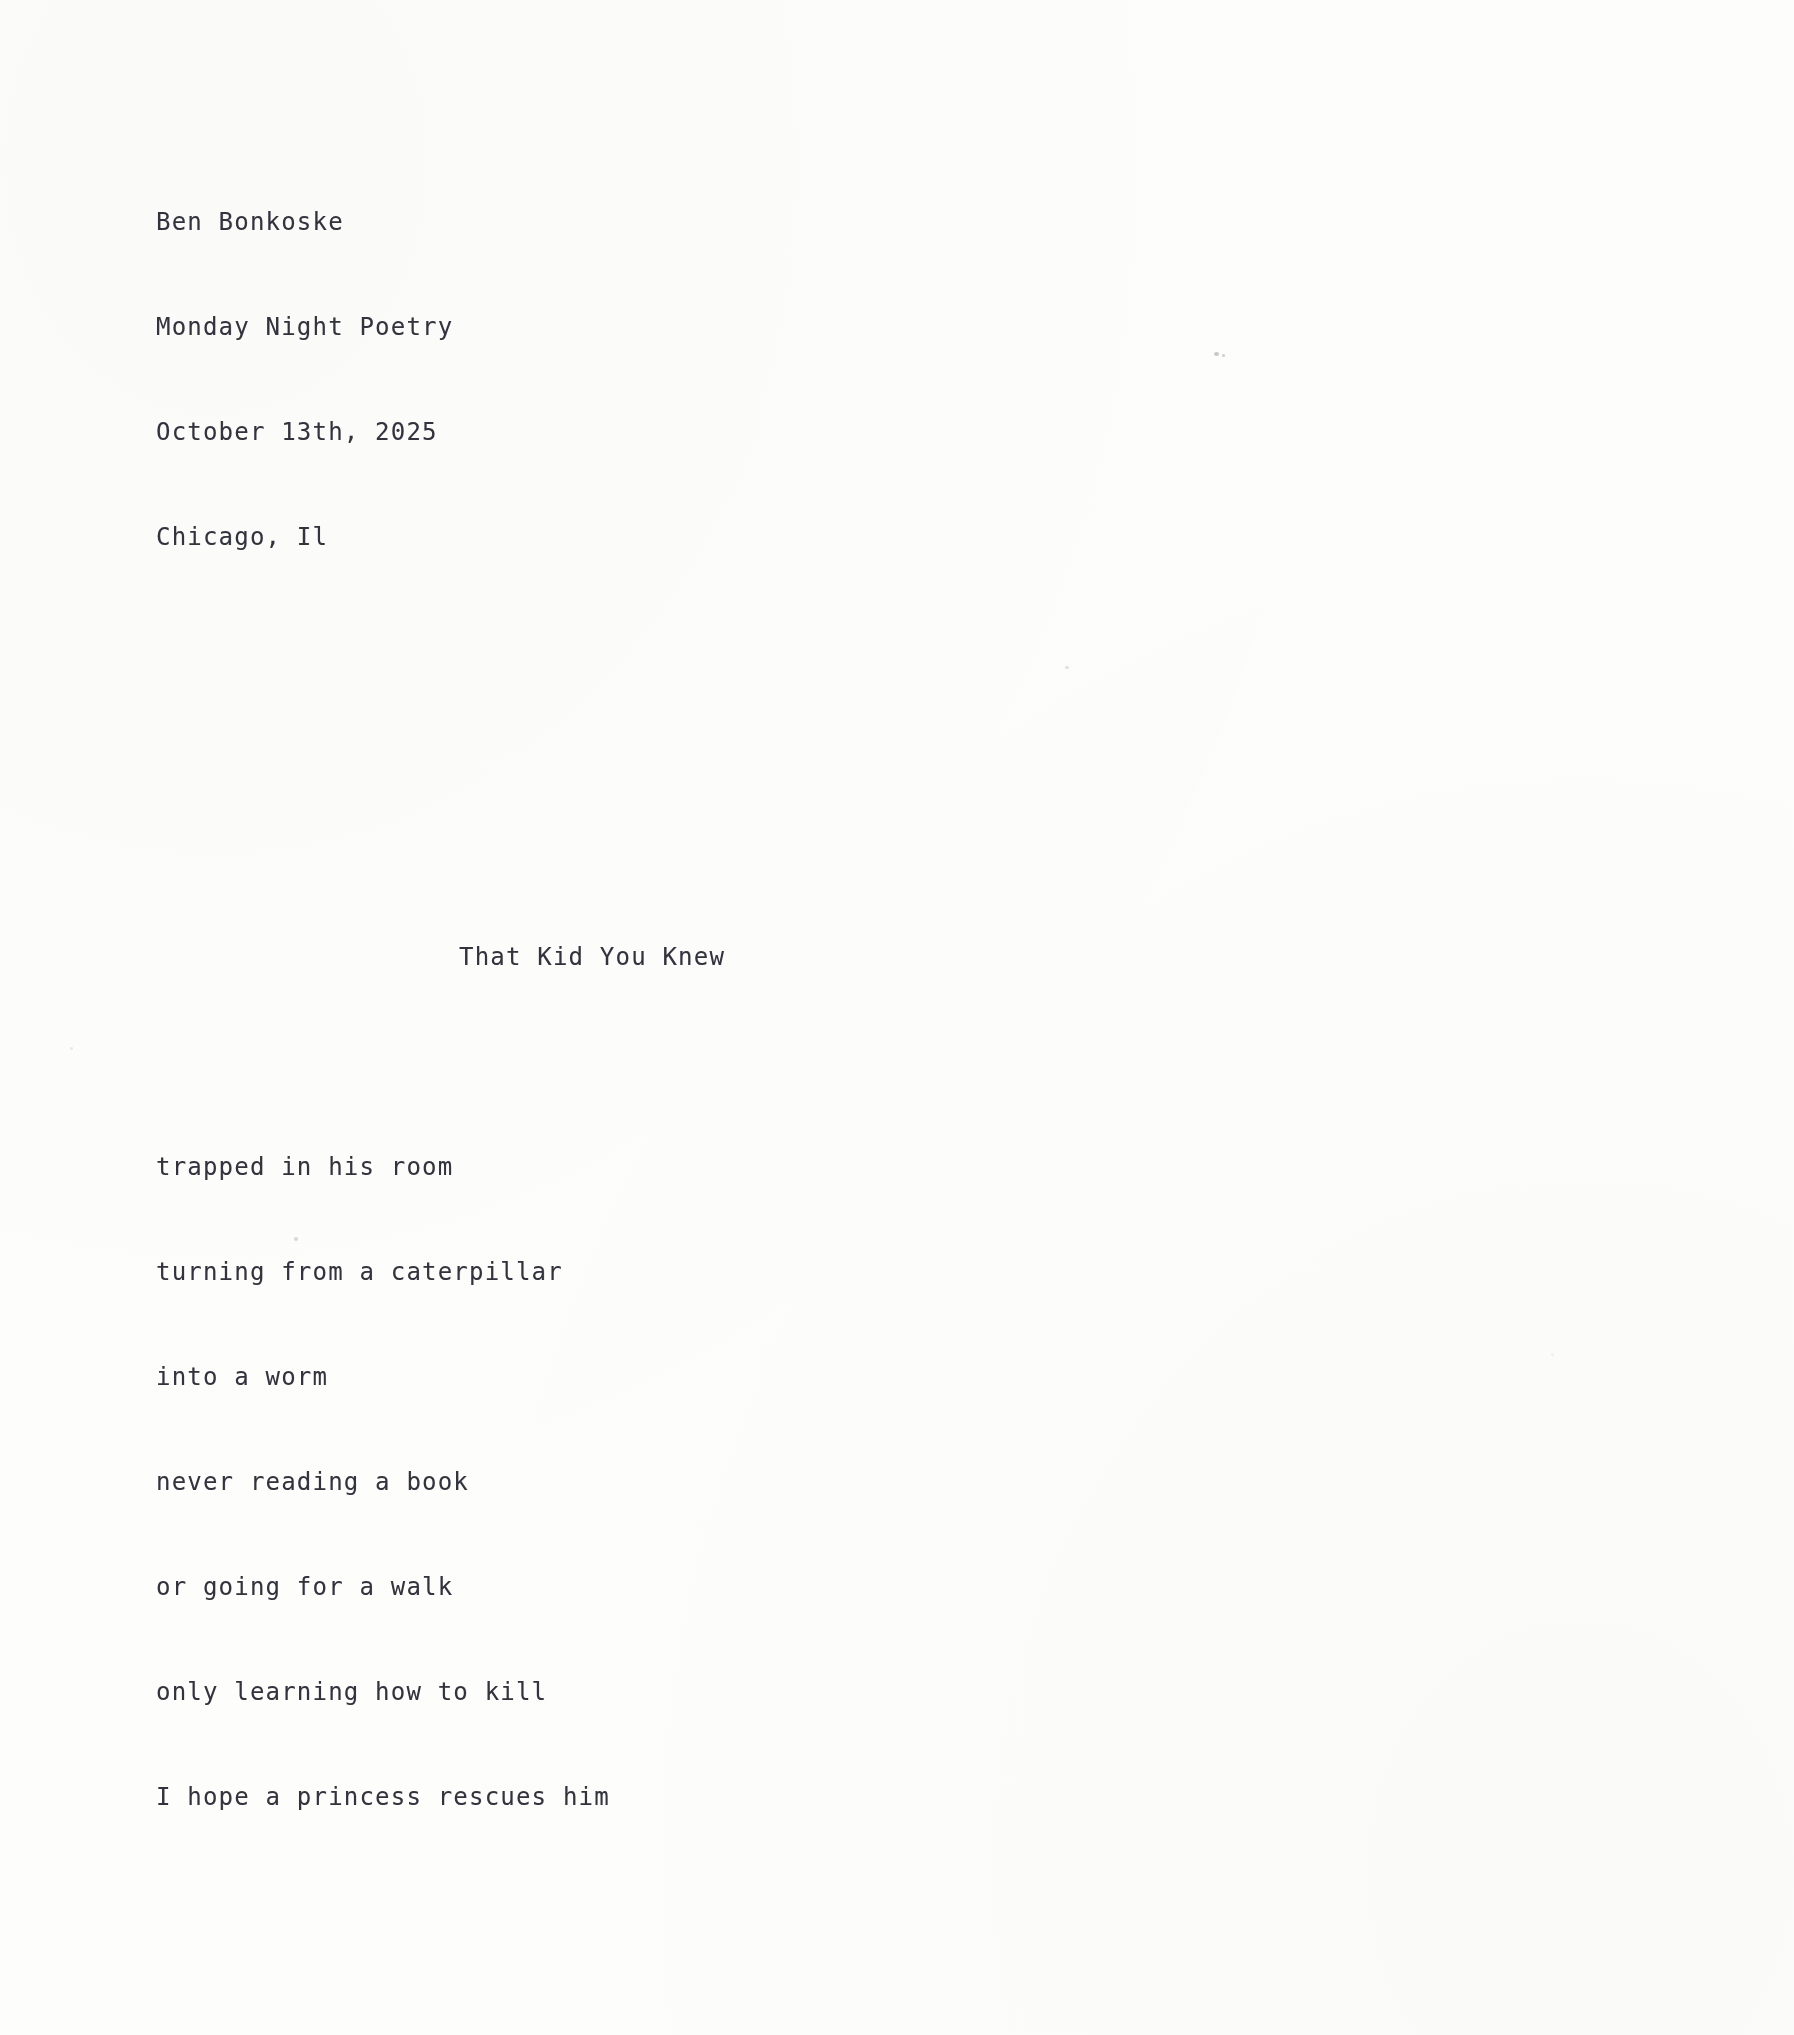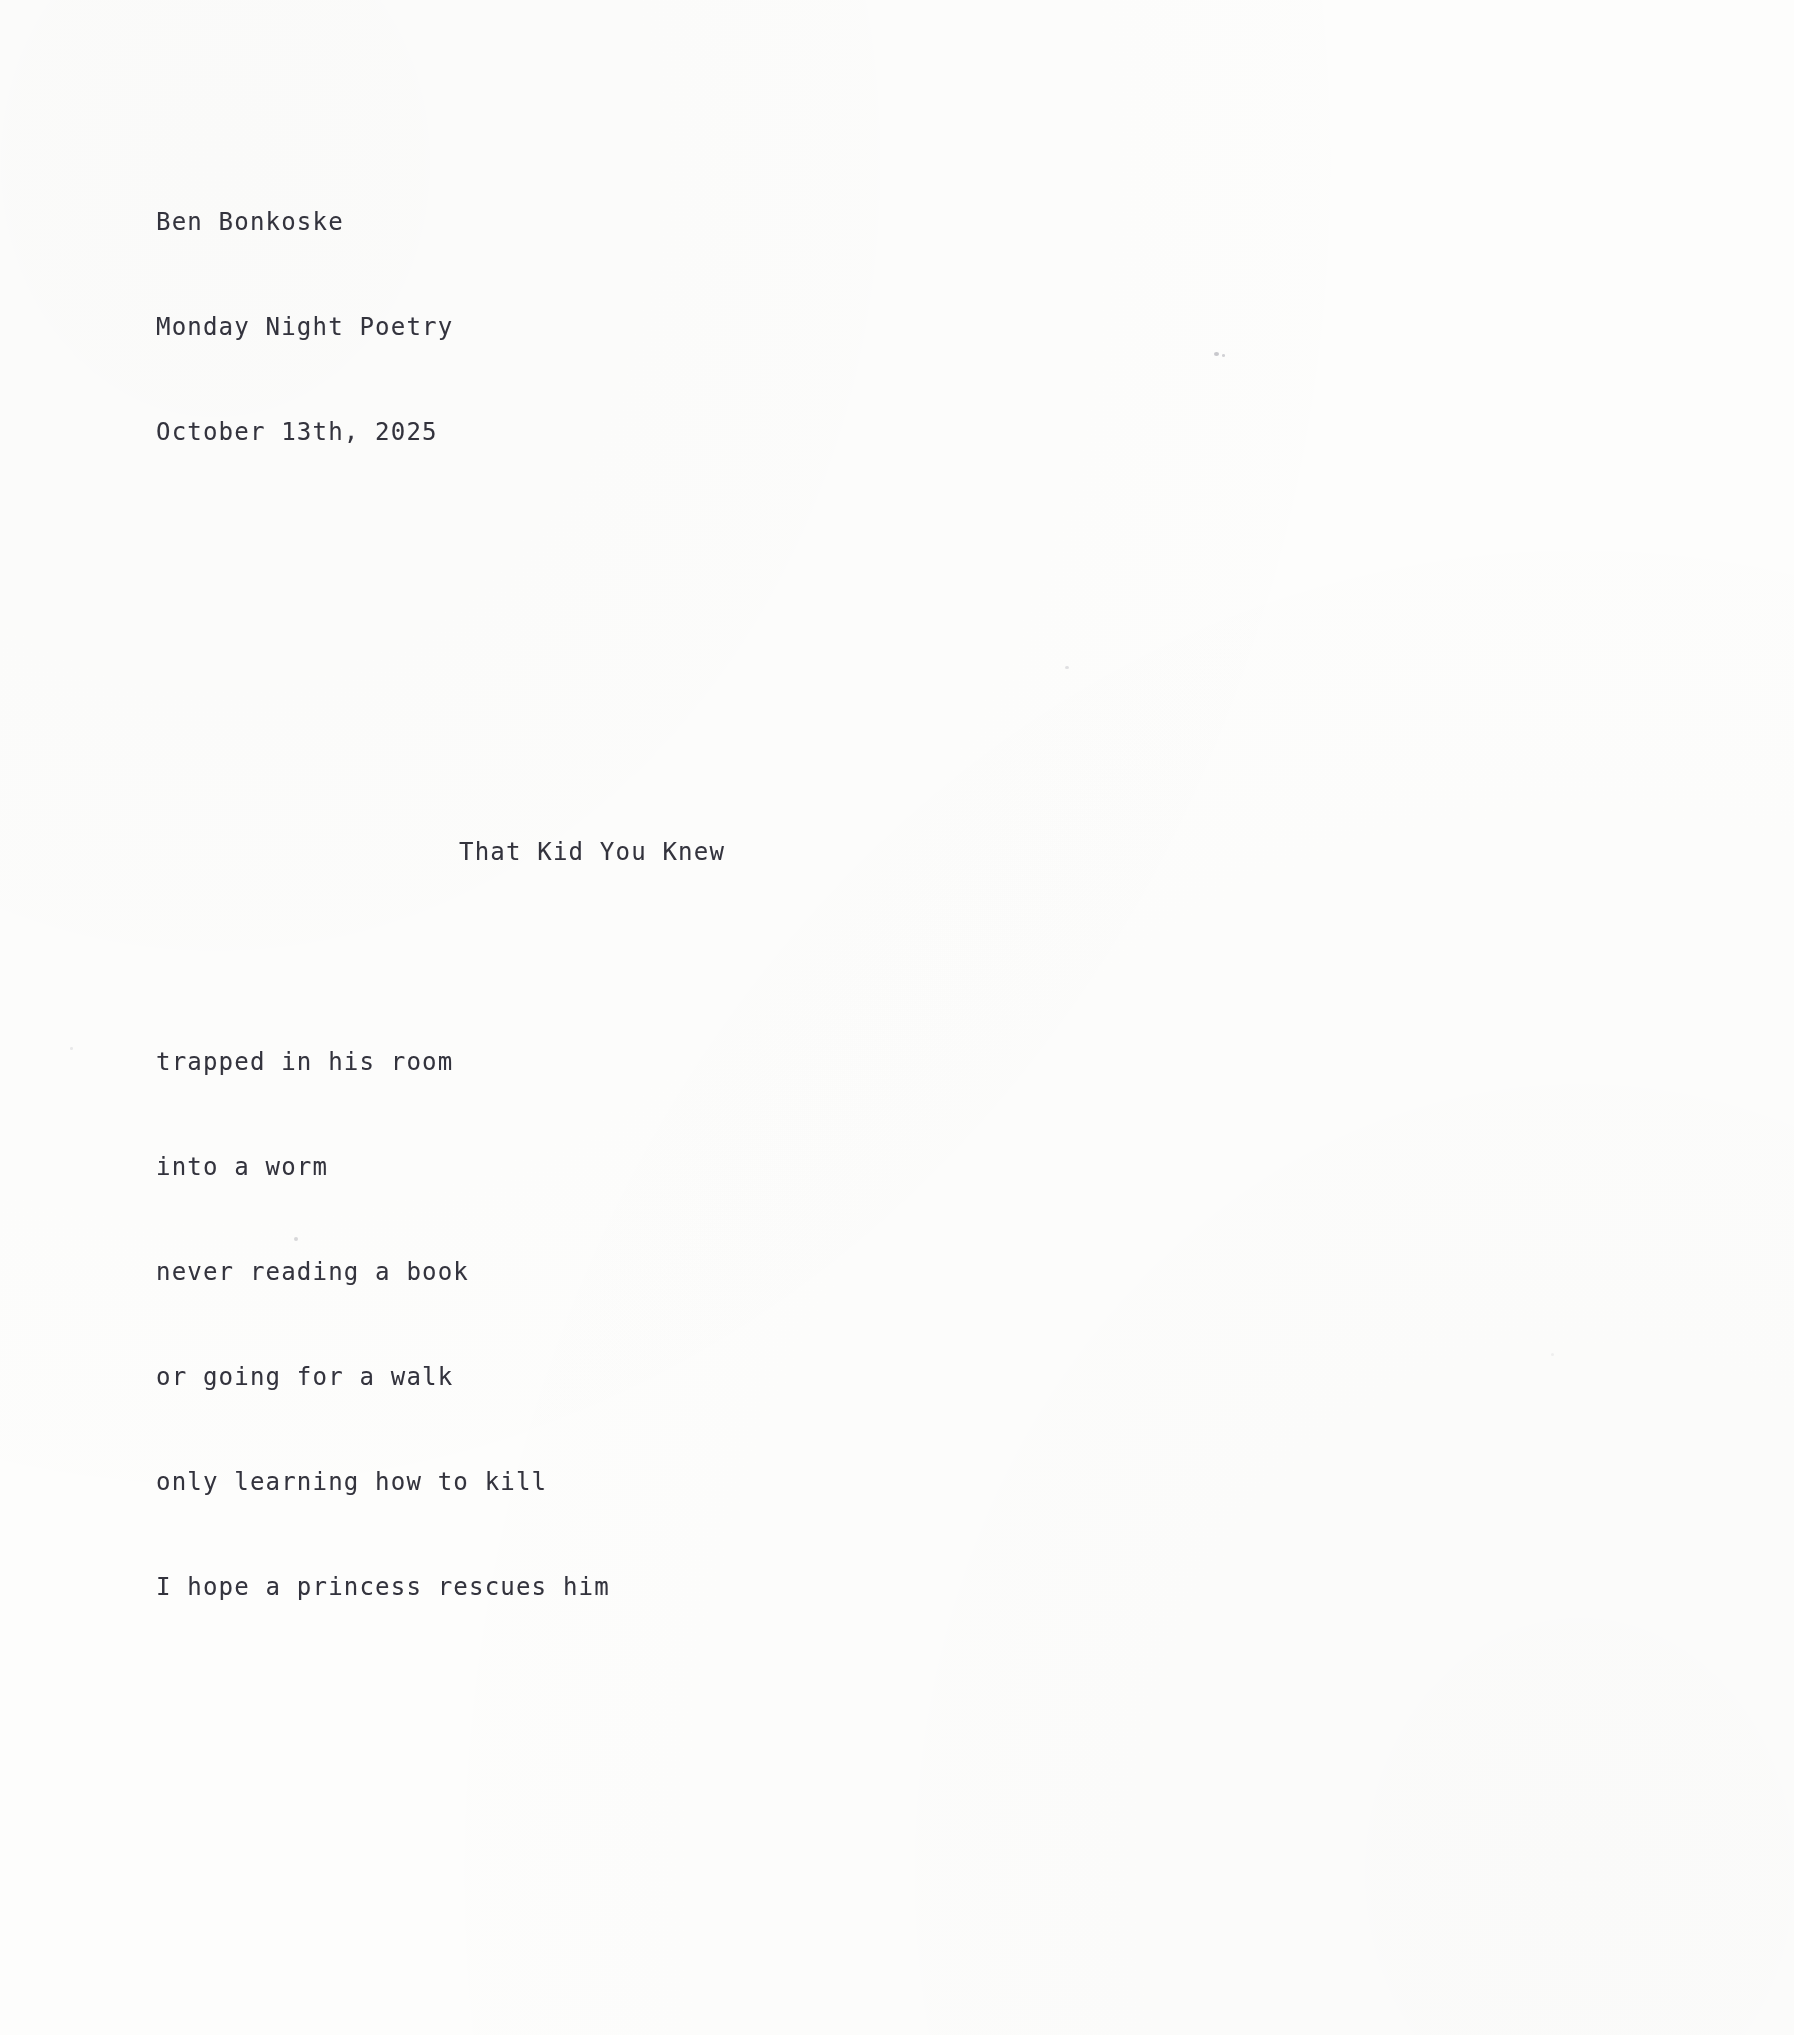--- a/index.html
+++ b/index.html
@@ -88,28 +88,30 @@
 <div class="paper"></div>
 
 <div class="sheet">
 
   <div class="typed">
 
     <div class="block">
       <div class="line">Ben Bonkoske</div>
       <div class="line">Monday Night Poetry</div>
       <div class="line">October 13th, 2025</div>
+      <div class="line">Chicago, Il</div>
     </div>
 
     <div class="spacer-1"></div>
 
     <div class="block">
       <div class="line heading indent-title">That Kid You Knew</div>
       <div class="spacer-1"></div>
       <div class="line">trapped in his room</div>
+      <div class="line">turning from a caterpillar</div>
       <div class="line">into a worm</div>
       <div class="line">never reading a book</div>
       <div class="line">or going for a walk</div>
       <div class="line">only learning how to kill</div>
       <div class="line">I hope a princess rescues him</div>
       
       
       
       
       

